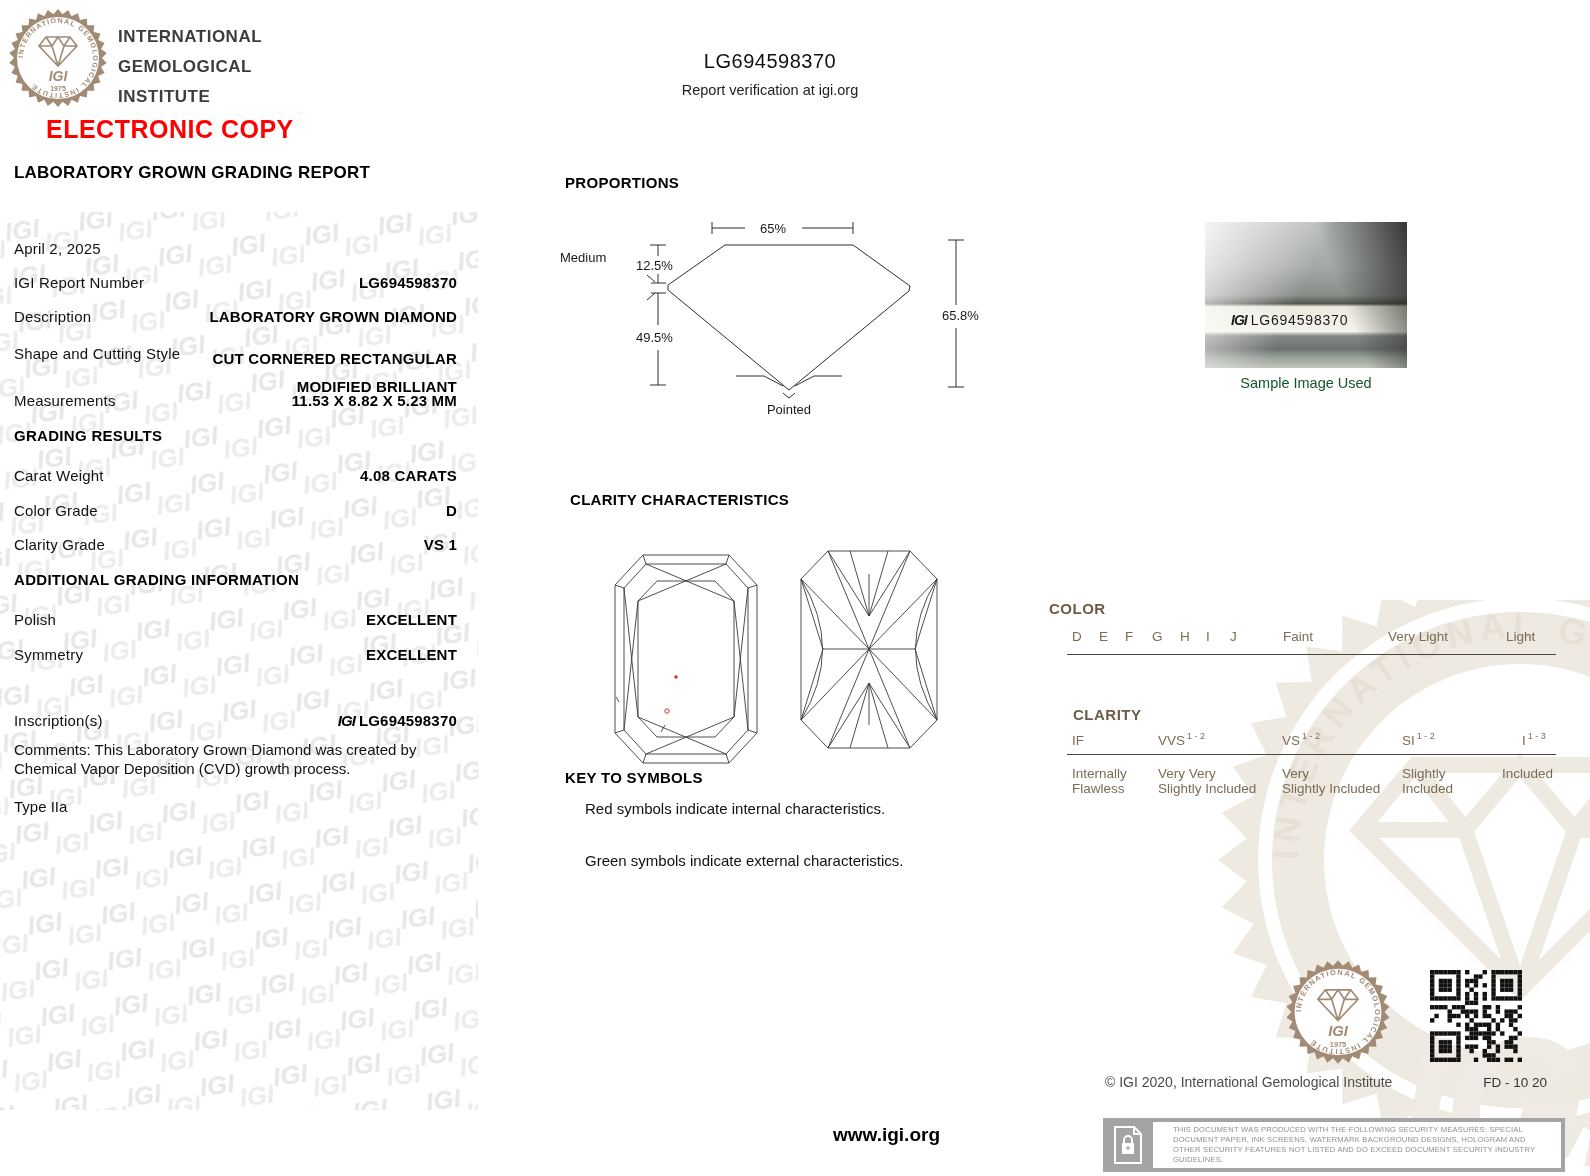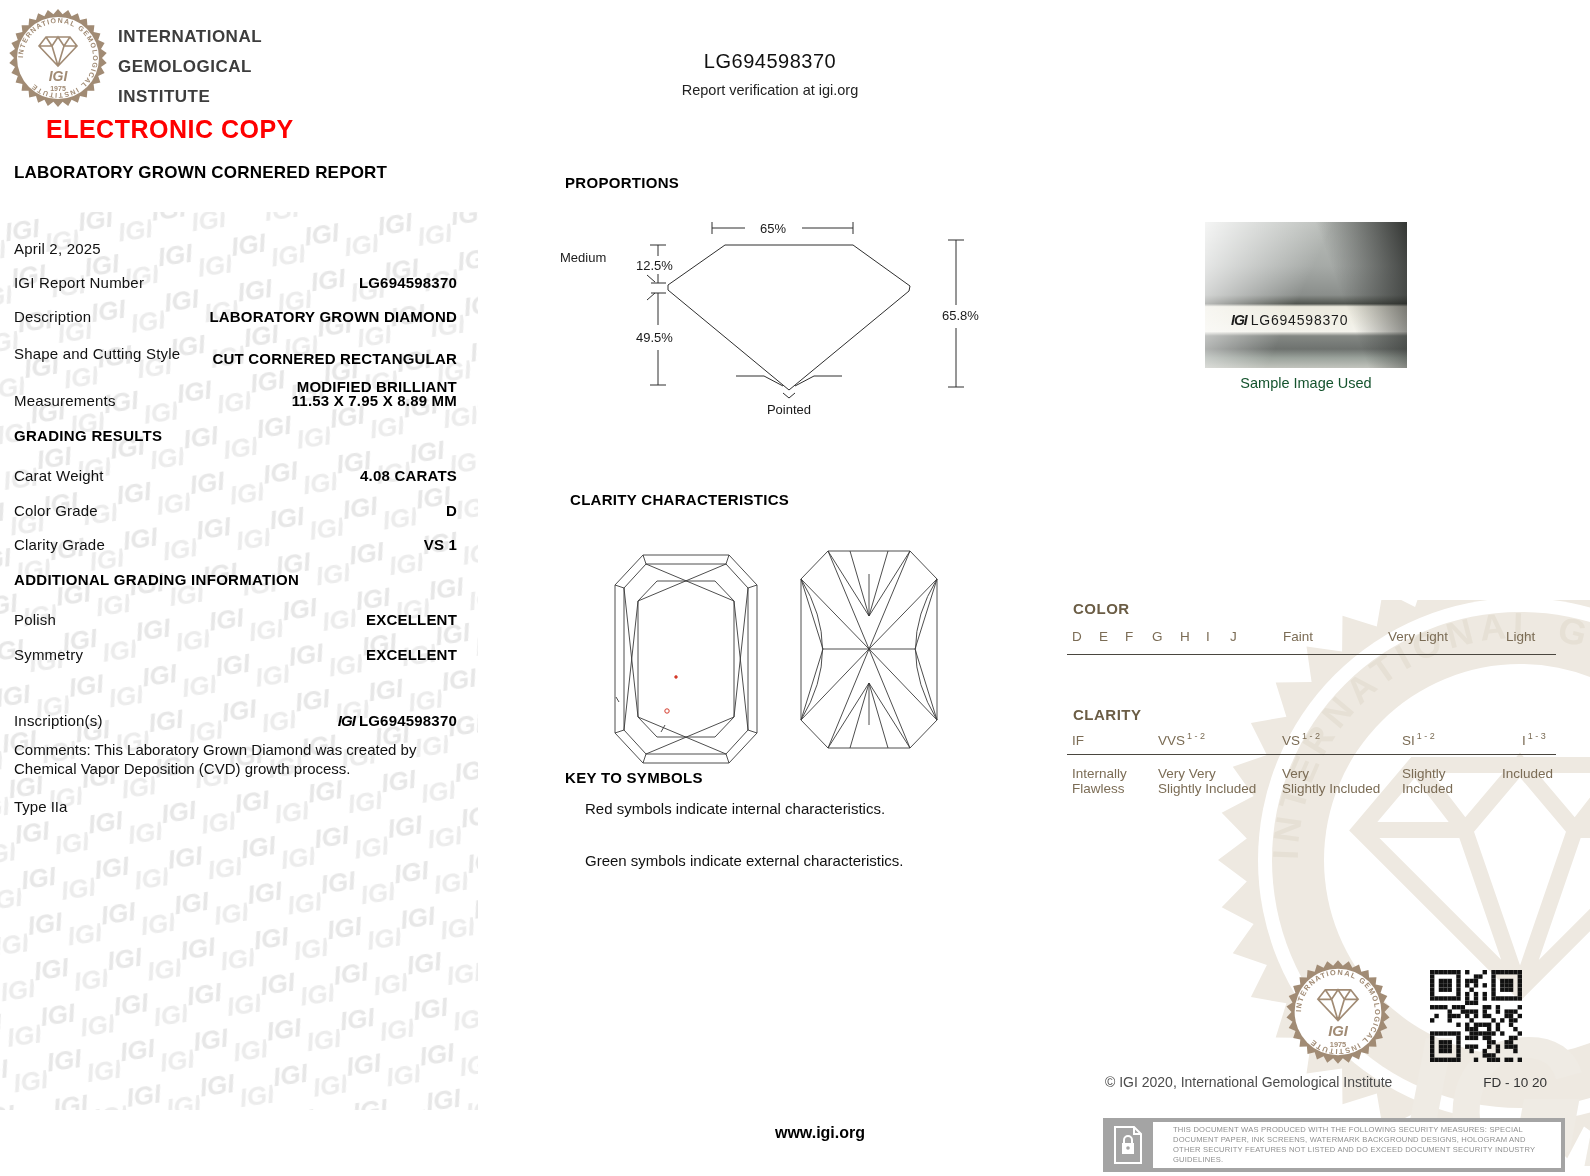--- a/index.html
+++ b/index.html
@@ -35,21 +35,21 @@
   .ins-text{font-size:14px;color:#1c1c1c;letter-spacing:.8px;}
   .caption{font-size:14.5px;color:#14532d;text-align:center;}
   .scale-h{font-size:15px;font-weight:700;color:#6b5d45;letter-spacing:.5px;}
   .scale-item{position:absolute;font-size:13.5px;color:#7b6c55;}
   .scale-line{position:absolute;height:0;border-top:1.6px solid #4a463f;}
   .cg .sup{font-size:9px;vertical-align:6px;margin-left:2px;}
   .desc{position:absolute;font-size:13.5px;color:#7b6c55;line-height:15px;}
   
   .copyright{font-size:14px;color:#4c4c4c;}
   .formcode{font-size:13.5px;color:#333;}
-  .website{font-size:16px;font-weight:700;color:#000;text-align:center;}
+  .website{font-size:19px;font-weight:700;color:#000;text-align:right;}
   .secbox{position:absolute;left:1103px;top:1118px;width:462px;height:54px;background:#a4a4a4;
           display:flex;align-items:stretch;padding:4px;box-sizing:border-box;}
   .sec-icon{width:42px;display:flex;align-items:center;justify-content:center;}
   .sec-text{flex:1;background:#fff;margin-left:4px;display:flex;align-items:center;padding:3px 20px;
             font-size:7.6px;color:#8f8f8f;line-height:10px;letter-spacing:.2px;text-transform:uppercase;}
   .wm-seal text, .wm-seal tspan{font-family:"Liberation Sans",sans-serif;}
 </style>
 </head>
 <body>
 
@@ -90,21 +90,21 @@
     <text x="52" y="85" text-anchor="middle" font-size="7" font-weight="bold" fill="#a18b74">1975</text>
   </svg>
 
   <div class="abs" style="left:118px;top:22px;">
     <div class="org-title">INTERNATIONAL</div>
     <div class="org-title">GEMOLOGICAL</div>
     <div class="org-title">INSTITUTE</div>
   </div>
 
   <div class="abs ecopy" style="left:46px;top:115px;">ELECTRONIC COPY</div>
-  <div class="abs rpt-title" style="left:14px;top:163px;">LABORATORY GROWN CORNERED REPORT</div>
+  <div class="abs rpt-title" style="left:14px;top:163px;">LABORATORY GROWN GRADING REPORT</div>
 
   <div class="abs" style="left:570px;top:50px;width:400px;">
     <div class="c-num">LG694598370</div>
     <div class="c-verif">Report verification at igi.org</div>
   </div>
 
   <div class="lrow" style="top:240px">
     <span class="lab">April 2, 2025</span>
   </div>
 
@@ -115,21 +115,21 @@
   <div class="lrow" style="top:308px">
     <span class="lab">Description</span>
     <span class="val">LABORATORY GROWN DIAMOND</span>
   </div>
   <div class="lrow" style="top:345px">
     <span class="lab">Shape and Cutting Style</span>
     <span class="val wrap">CUT CORNERED RECTANGULAR MODIFIED BRILLIANT</span>
   </div>
   <div class="lrow" style="top:392px">
     <span class="lab">Measurements</span>
-    <span class="val">11.53 X 7.95 X 8.89 MM</span>
+    <span class="val">11.53 X 8.82 X 5.23 MM</span>
   </div>
 
   <div class="sect" style="top:427px">GRADING RESULTS</div>
 
   <div class="lrow" style="top:467px">
     <span class="lab">Carat Weight</span>
     <span class="val">4.08 CARATS</span>
   </div>
   <div class="lrow" style="top:502px">
     <span class="lab">Color Grade</span>
@@ -264,21 +264,21 @@
   <div class="abs keyline" style="left:585px;top:798px;">Red symbols indicate internal characteristics.</div>
   <div class="abs keyline" style="left:585px;top:850px;">Green symbols indicate external characteristics.</div>
 
   <div class="abs sample-img" style="left:1205px;top:222px;">
     <div class="ins-strip">
       <span class="ins-text"><span class="igi-glyph">IGI</span><span>LG694598370</span></span>
     </div>
   </div>
   <div class="abs caption" style="left:1205px;top:375px;width:202px;">Sample Image Used</div>
 
-  <div class="abs scale-h" style="left:1073px;top:600px;">COLOR</div>
+  <div class="abs scale-h" style="left:1049px;top:600px;">COLOR</div>
   <span class="scale-item" style="left:1072px;top:629px;">D</span>
   <span class="scale-item" style="left:1099px;top:629px;">E</span>
   <span class="scale-item" style="left:1125px;top:629px;">F</span>
   <span class="scale-item" style="left:1152px;top:629px;">G</span>
   <span class="scale-item" style="left:1180px;top:629px;">H</span>
   <span class="scale-item" style="left:1206px;top:629px;">I</span>
   <span class="scale-item" style="left:1230px;top:629px;">J</span>
   <span class="scale-item" style="left:1283px;top:629px;">Faint</span>
   <span class="scale-item" style="left:1388px;top:629px;">Very Light</span>
   <span class="scale-item" style="left:1506px;top:629px;">Light</span>

